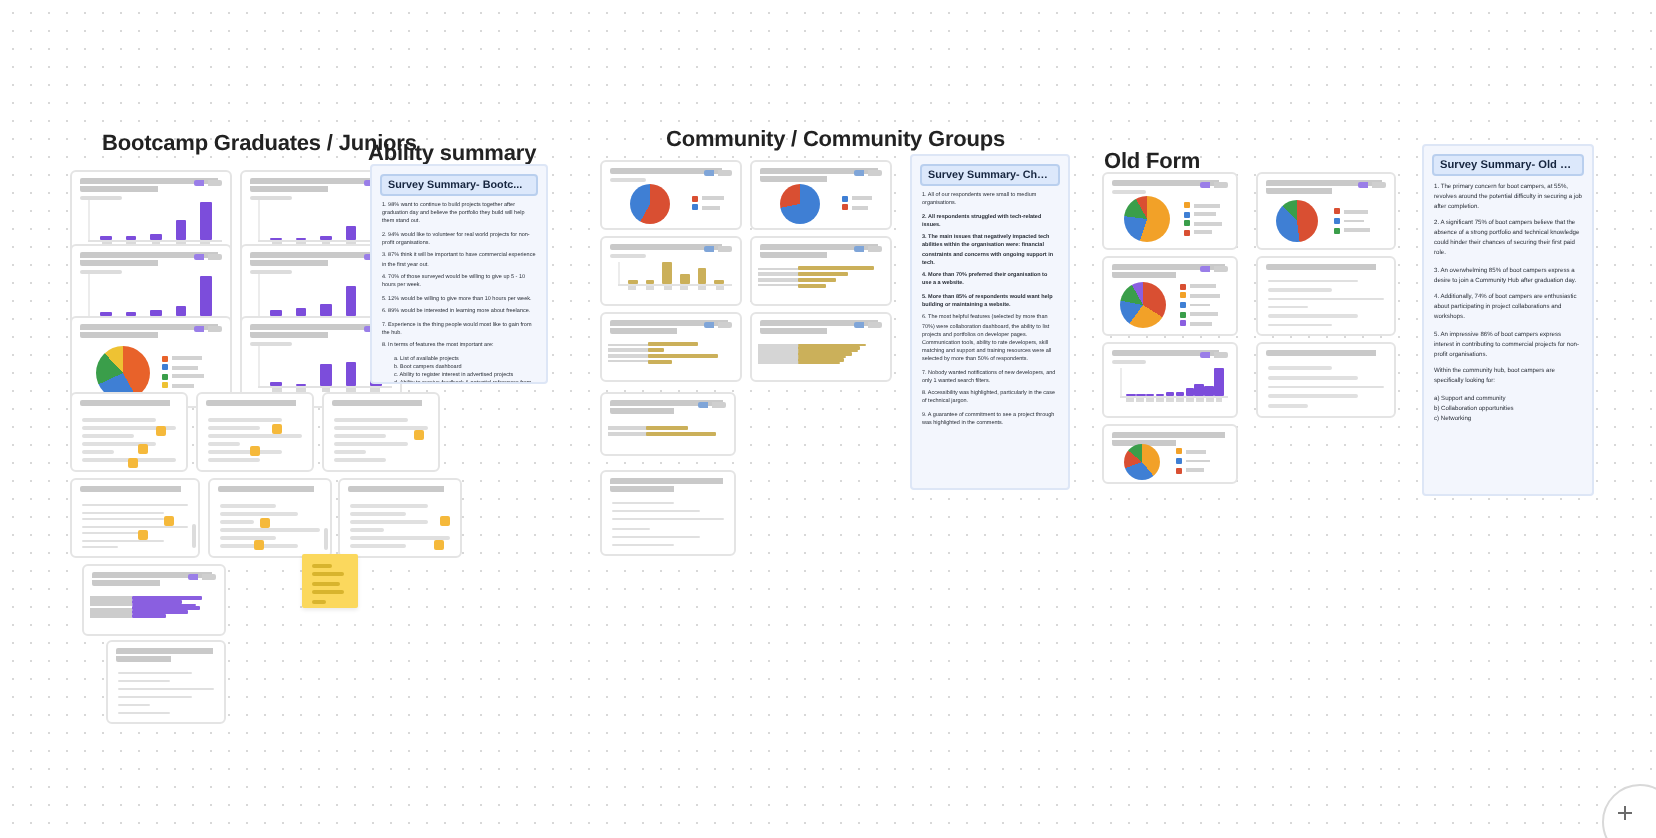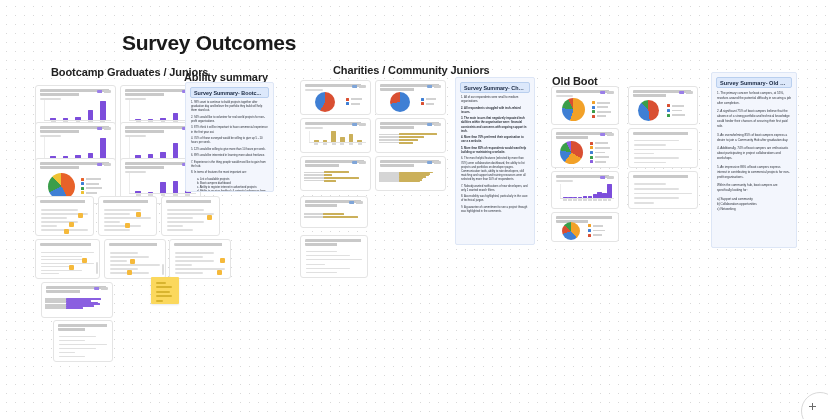--- a/index.html
+++ b/index.html
@@ -141,26 +141,25 @@
     content: ""; position: absolute; background: #6b6b6b;
   }
   .zoomctl::before { left: 7px; top: 12.5px; width: 7px; height: 1px; }
   .zoomctl::after  { left: 10px; top: 9.5px; width: 1px; height: 7px; }
 </style>
 </head>
 <body>
 
 <div id="board">
 
-  <div class="board-title">Survey Outcomes</div>
 
   <div class="section-head big" style="left:51px; top:66px;">Bootcamp Graduates / Juniors</div>
   <div class="section-head big" style="left:184px; top:71px;">Ability summary</div>
-  <div class="section-head big" style="left:333px; top:64px;">Charities / Community Juniors</div>
-  <div class="section-head big" style="left:552px; top:75px;">Old Boot</div>
+  <div class="section-head big" style="left:333px; top:64px;">Community / Community Groups</div>
+  <div class="section-head big" style="left:552px; top:75px;">Old Form</div>
 
   <div class="card" style="left:35px; top:85px; width:81px; height:46px;">
     <div class="ch-title two"></div>
     <div class="ch-sub"></div>
     <div class="ch-corner"></div>
     <div class="plot">
       <div class="axis-y"></div>
       <div class="axis-x"></div>
       <div class="bars">
         <i style="height:8%"></i>

